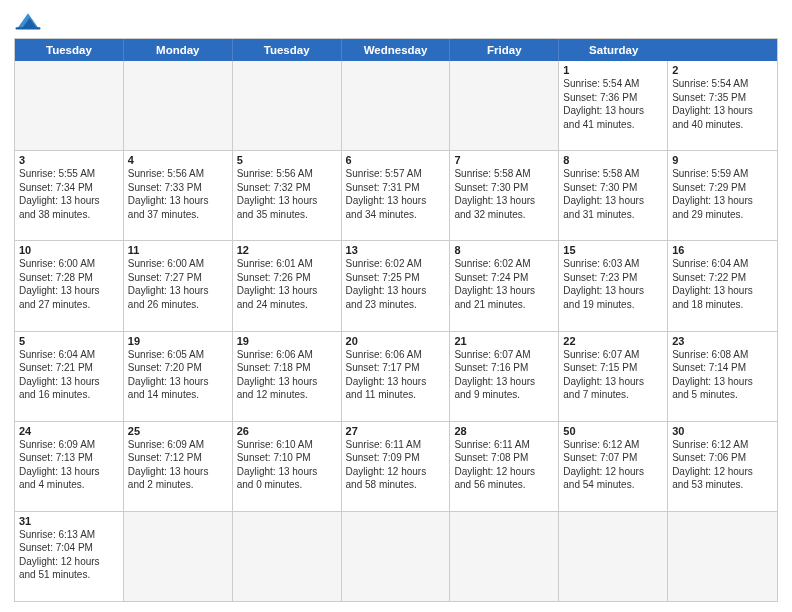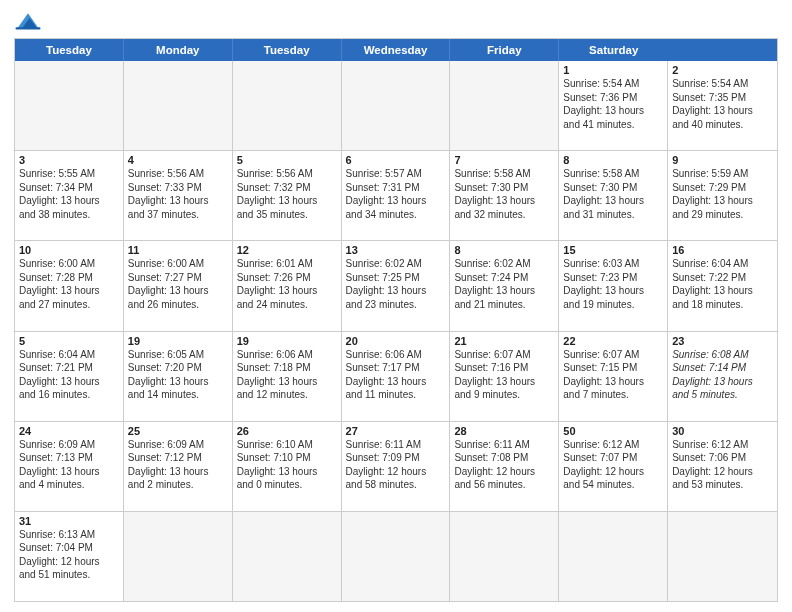--- a/index.html
+++ b/index.html
@@ -305,21 +305,21 @@
           </div>
           <div class="cal-cell">
             <div class="day-num">22</div>
             <div class="day-info" style="white-space: pre-line;">Sunrise: 6:07 AM
 Sunset: 7:15 PM
 Daylight: 13 hours
 and 7 minutes.</div>
           </div>
           <div class="cal-cell">
             <div class="day-num">23</div>
-            <div class="day-info" style="white-space: pre-line; font-style: italic;">Sunrise: 6:08 AM
+            <div class="day-info" style="white-space: pre-line;">Sunrise: 6:08 AM
 Sunset: 7:14 PM
 Daylight: 13 hours
 and 5 minutes.</div>
           </div>
         </div>
         <div class="cal-row">
           <div class="cal-cell">
             <div class="day-num">24</div>
             <div class="day-info" style="white-space: pre-line;">Sunrise: 6:09 AM
 Sunset: 7:13 PM

